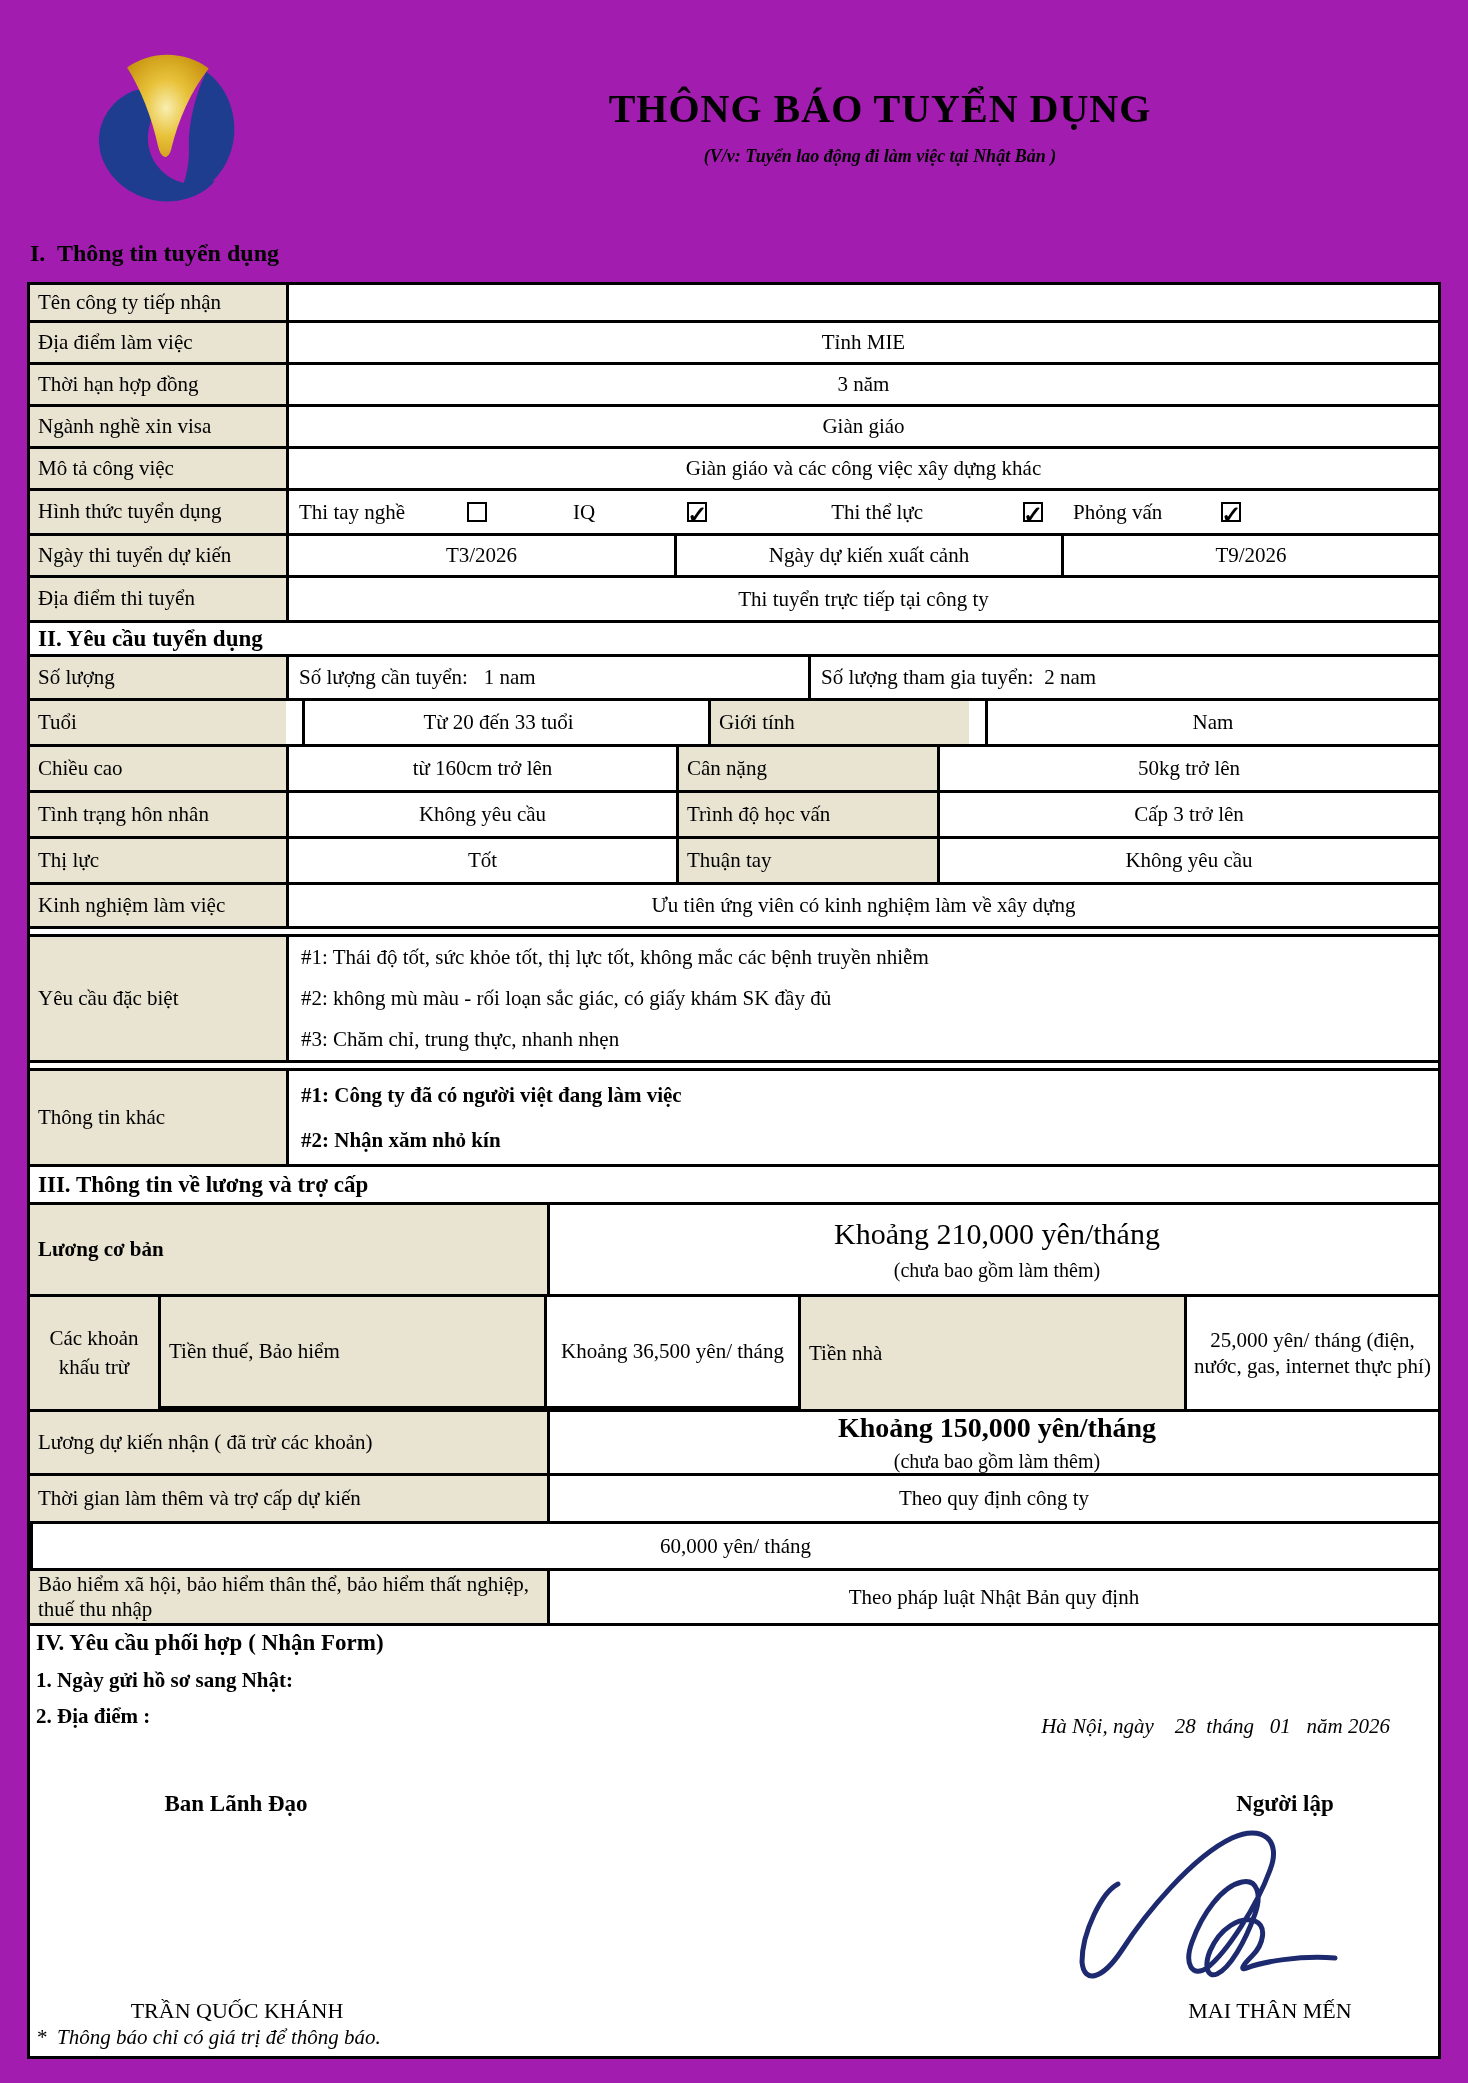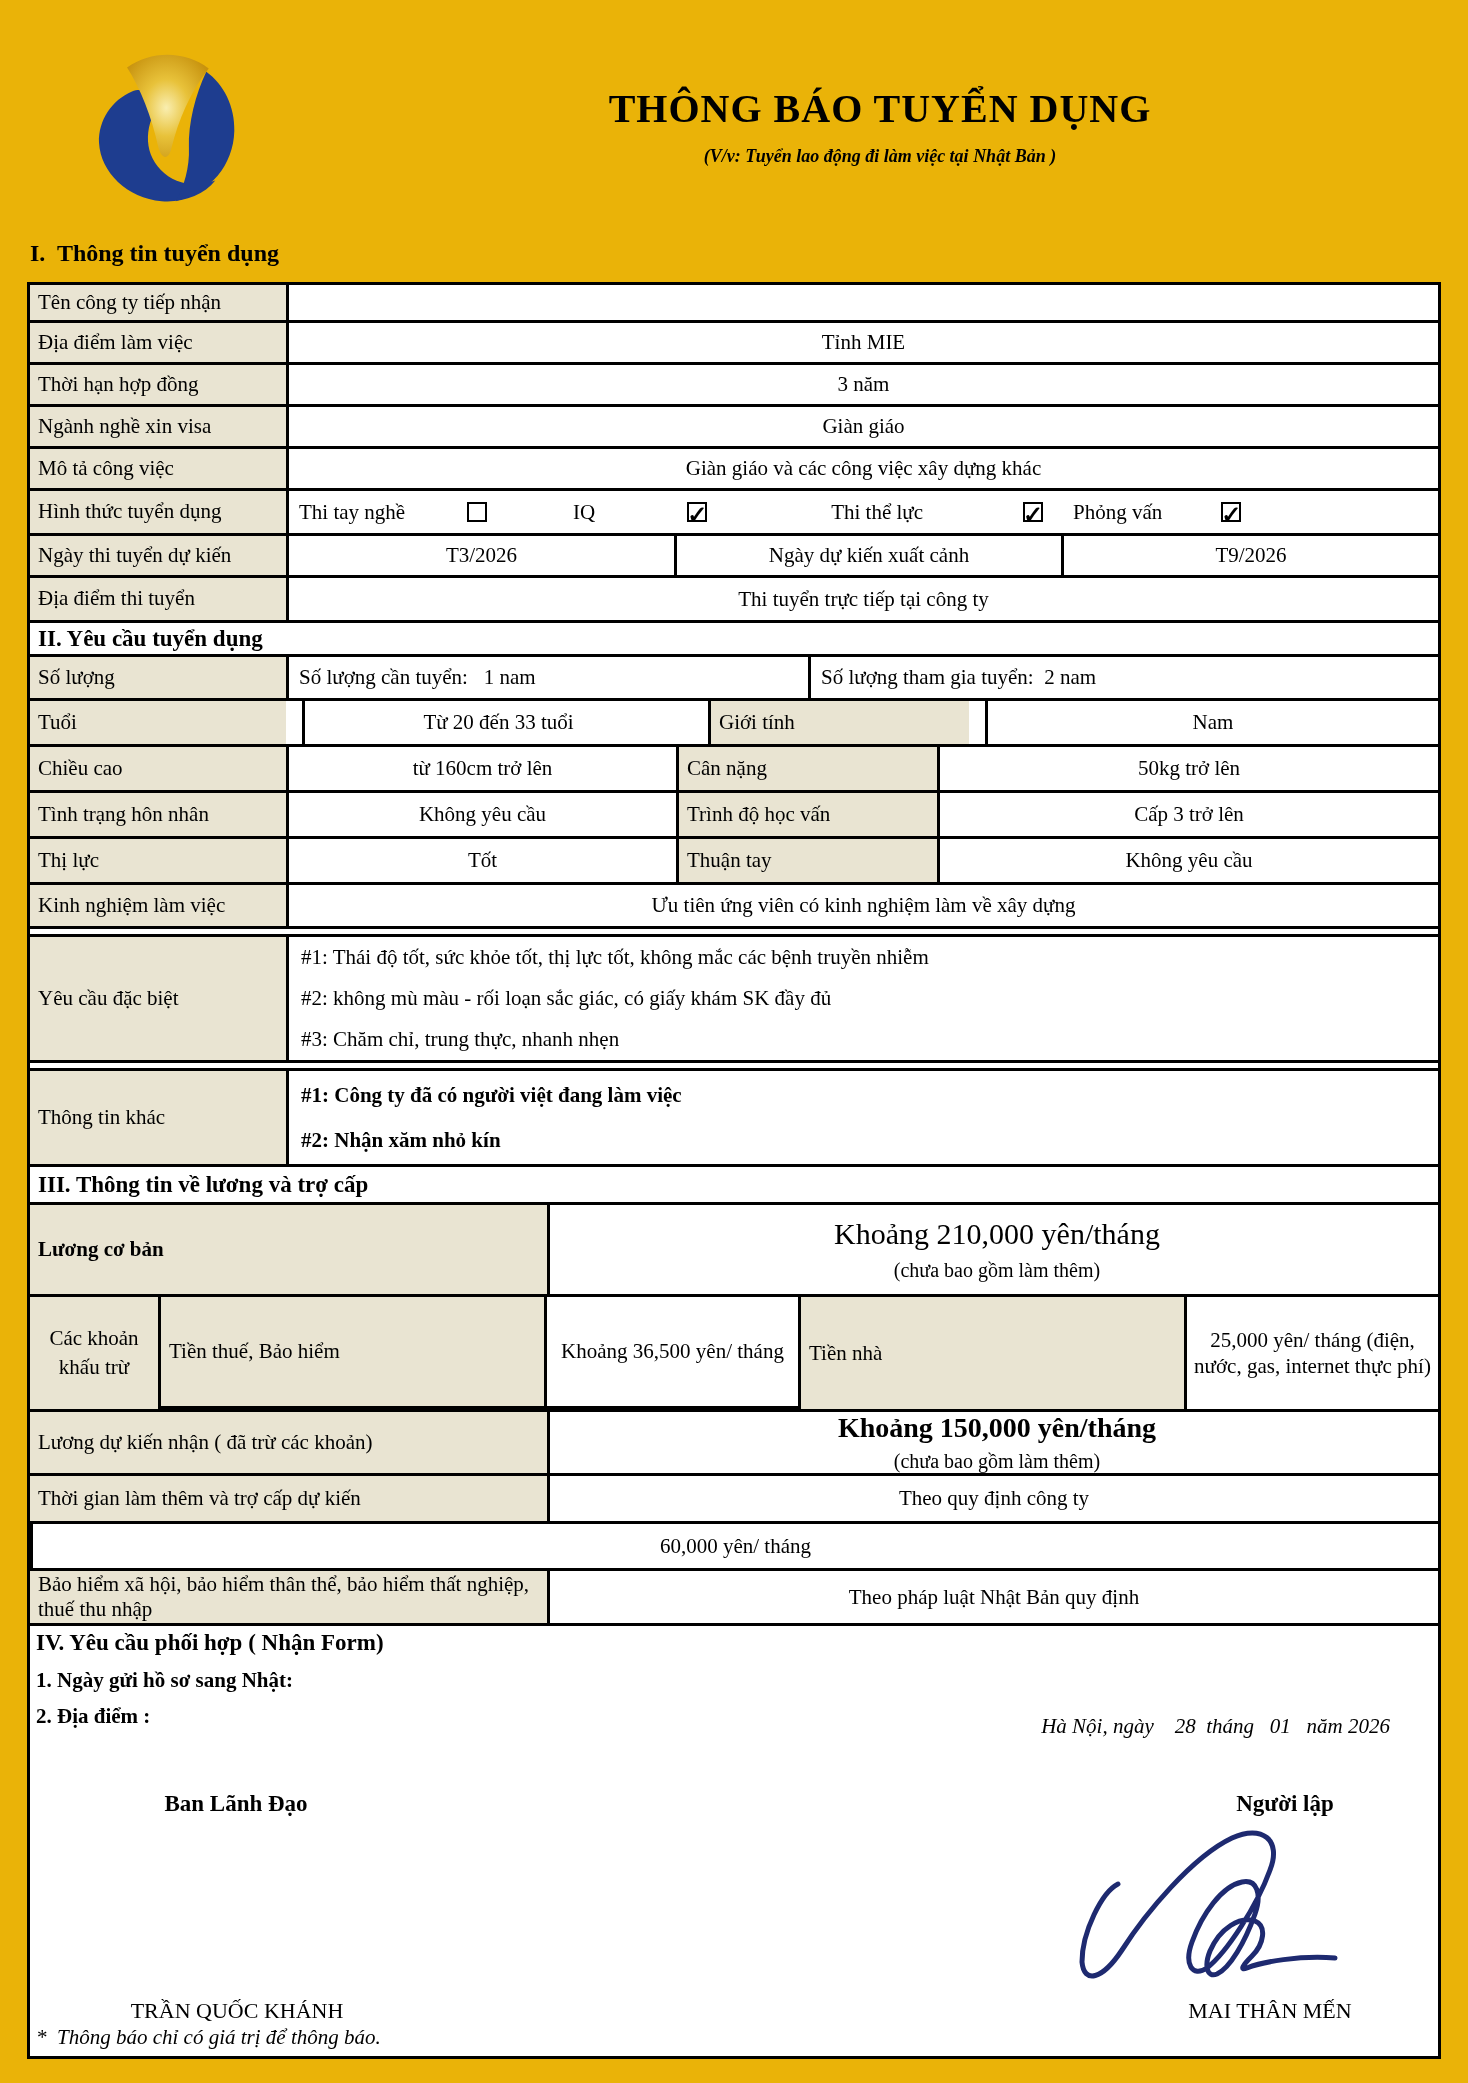--- a/index.html
+++ b/index.html
@@ -1,18 +1,18 @@
 <!DOCTYPE html>
 <html><head>
 <meta charset="utf-8">
 <style>
   * { margin:0; padding:0; box-sizing:border-box; }
   html,body { background:#fff; }
   .page {
-    position:relative; width:1468px; height:2083px; background:#eab308;
+    position:relative; width:1468px; height:2083px; background:#a21caf;
     font-family:"Liberation Serif","DejaVu Serif",serif; color:#000;
     font-size:21px; overflow:hidden;
   }
   
   .logo { position:absolute; left:70px; top:42px; width:190px; height:165px; }
   .title-block { position:absolute; left:440px; top:85px; width:880px; text-align:center; }
   .doc-title { font-size:40px; font-weight:bold; letter-spacing:1px; }
   .doc-subtitle { margin-top:14px; font-size:18px; font-weight:bold; font-style:italic; }
   .sec1-heading { position:absolute; left:30px; top:240px; font-size:24px; font-weight:bold; white-space:pre; }
   

